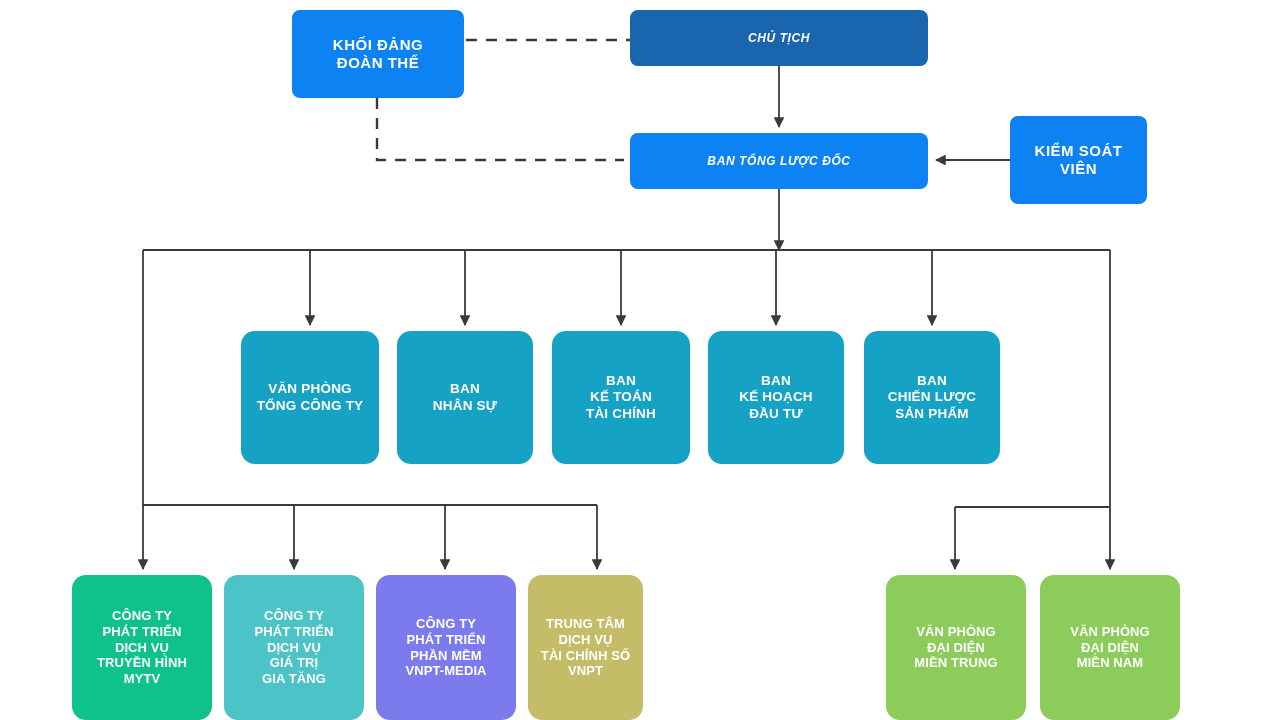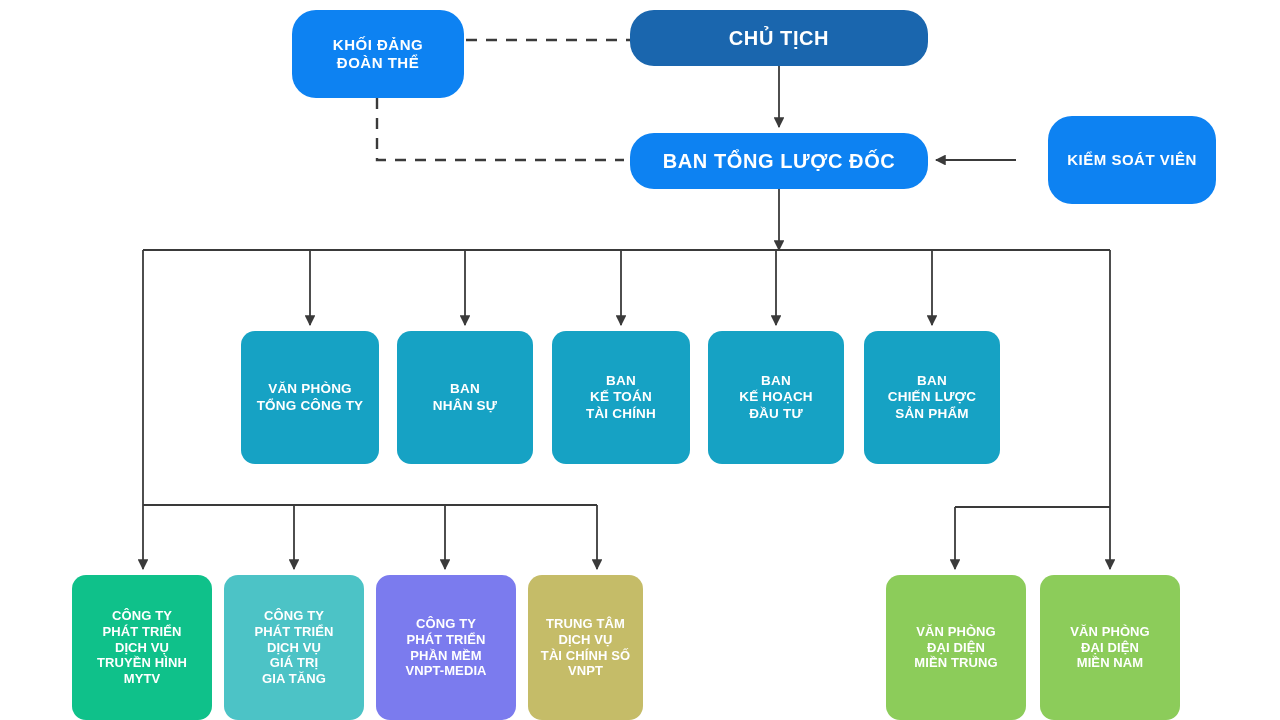--- a/index.html
+++ b/index.html
@@ -30,26 +30,26 @@
     position: absolute;
     box-sizing: border-box;
     display: flex;
     align-items: center;
     justify-content: center;
     text-align: center;
     color: #ffffff;
     font-weight: 700;
     letter-spacing: 0.3px;
     line-height: 1.22;
-    border-radius: 24px;
+    border-radius: 8px;
     padding: 4px 6px;
     white-space: pre-line;
     z-index: 2;
   }
-  .node.lvl1 { font-size: 20px; letter-spacing: 0.6px; }
+  .node.lvl1 { font-size: 12px; letter-spacing: 0.6px; font-style: italic; }
   .node.lvl2 { font-size: 15px; letter-spacing: 0.5px; }
   .node.dept { font-size: 13.5px; letter-spacing: 0.2px; border-radius: 14px; }
   .node.unit { font-size: 13px;  letter-spacing: 0.1px; border-radius: 14px; }
 </style>
 </head>
 <body>
 
 <div id="canvas">
 
   <svg id="connectors" viewBox="0 0 1280 720">
@@ -85,21 +85,21 @@
       </g>
   </svg>
 
   <div class="node lvl2" style="left: 292px; top: 10px; width: 172px; height: 88px; background: rgb(13, 130, 242);">KHỐI ĐẢNG
 ĐOÀN THỂ</div>
 
   <div class="node lvl1" style="left: 630px; top: 10px; width: 298px; height: 56px; background: rgb(26, 102, 174);">CHỦ TỊCH</div>
 
   <div class="node lvl1" style="left: 630px; top: 133px; width: 298px; height: 56px; background: rgb(13, 130, 242);">BAN TỔNG LƯỢC ĐỐC</div>
 
-  <div class="node lvl2" style="left: 1048px; top: 116px; width: 168px; height: 88px; background: rgb(13, 130, 242);">KIỂM SOÁT VIÊN</div>
+  <div class="node lvl2" style="left: 1010px; top: 116px; width: 137px; height: 88px; background: rgb(13, 130, 242);">KIỂM SOÁT VIÊN</div>
 
   <div id="departments-layer">
       <div class="node dept" style="left: 241px; top: 331px; width: 138px; height: 133px; background: rgb(22, 162, 196);">VĂN PHÒNG
 TỔNG CÔNG TY</div>
       <div class="node dept" style="left: 397px; top: 331px; width: 136px; height: 133px; background: rgb(22, 162, 196);">BAN
 NHÂN SỰ</div>
       <div class="node dept" style="left: 552px; top: 331px; width: 138px; height: 133px; background: rgb(22, 162, 196);">BAN
 KẾ TOÁN
 TÀI CHÍNH</div>
       <div class="node dept" style="left: 708px; top: 331px; width: 136px; height: 133px; background: rgb(22, 162, 196);">BAN

